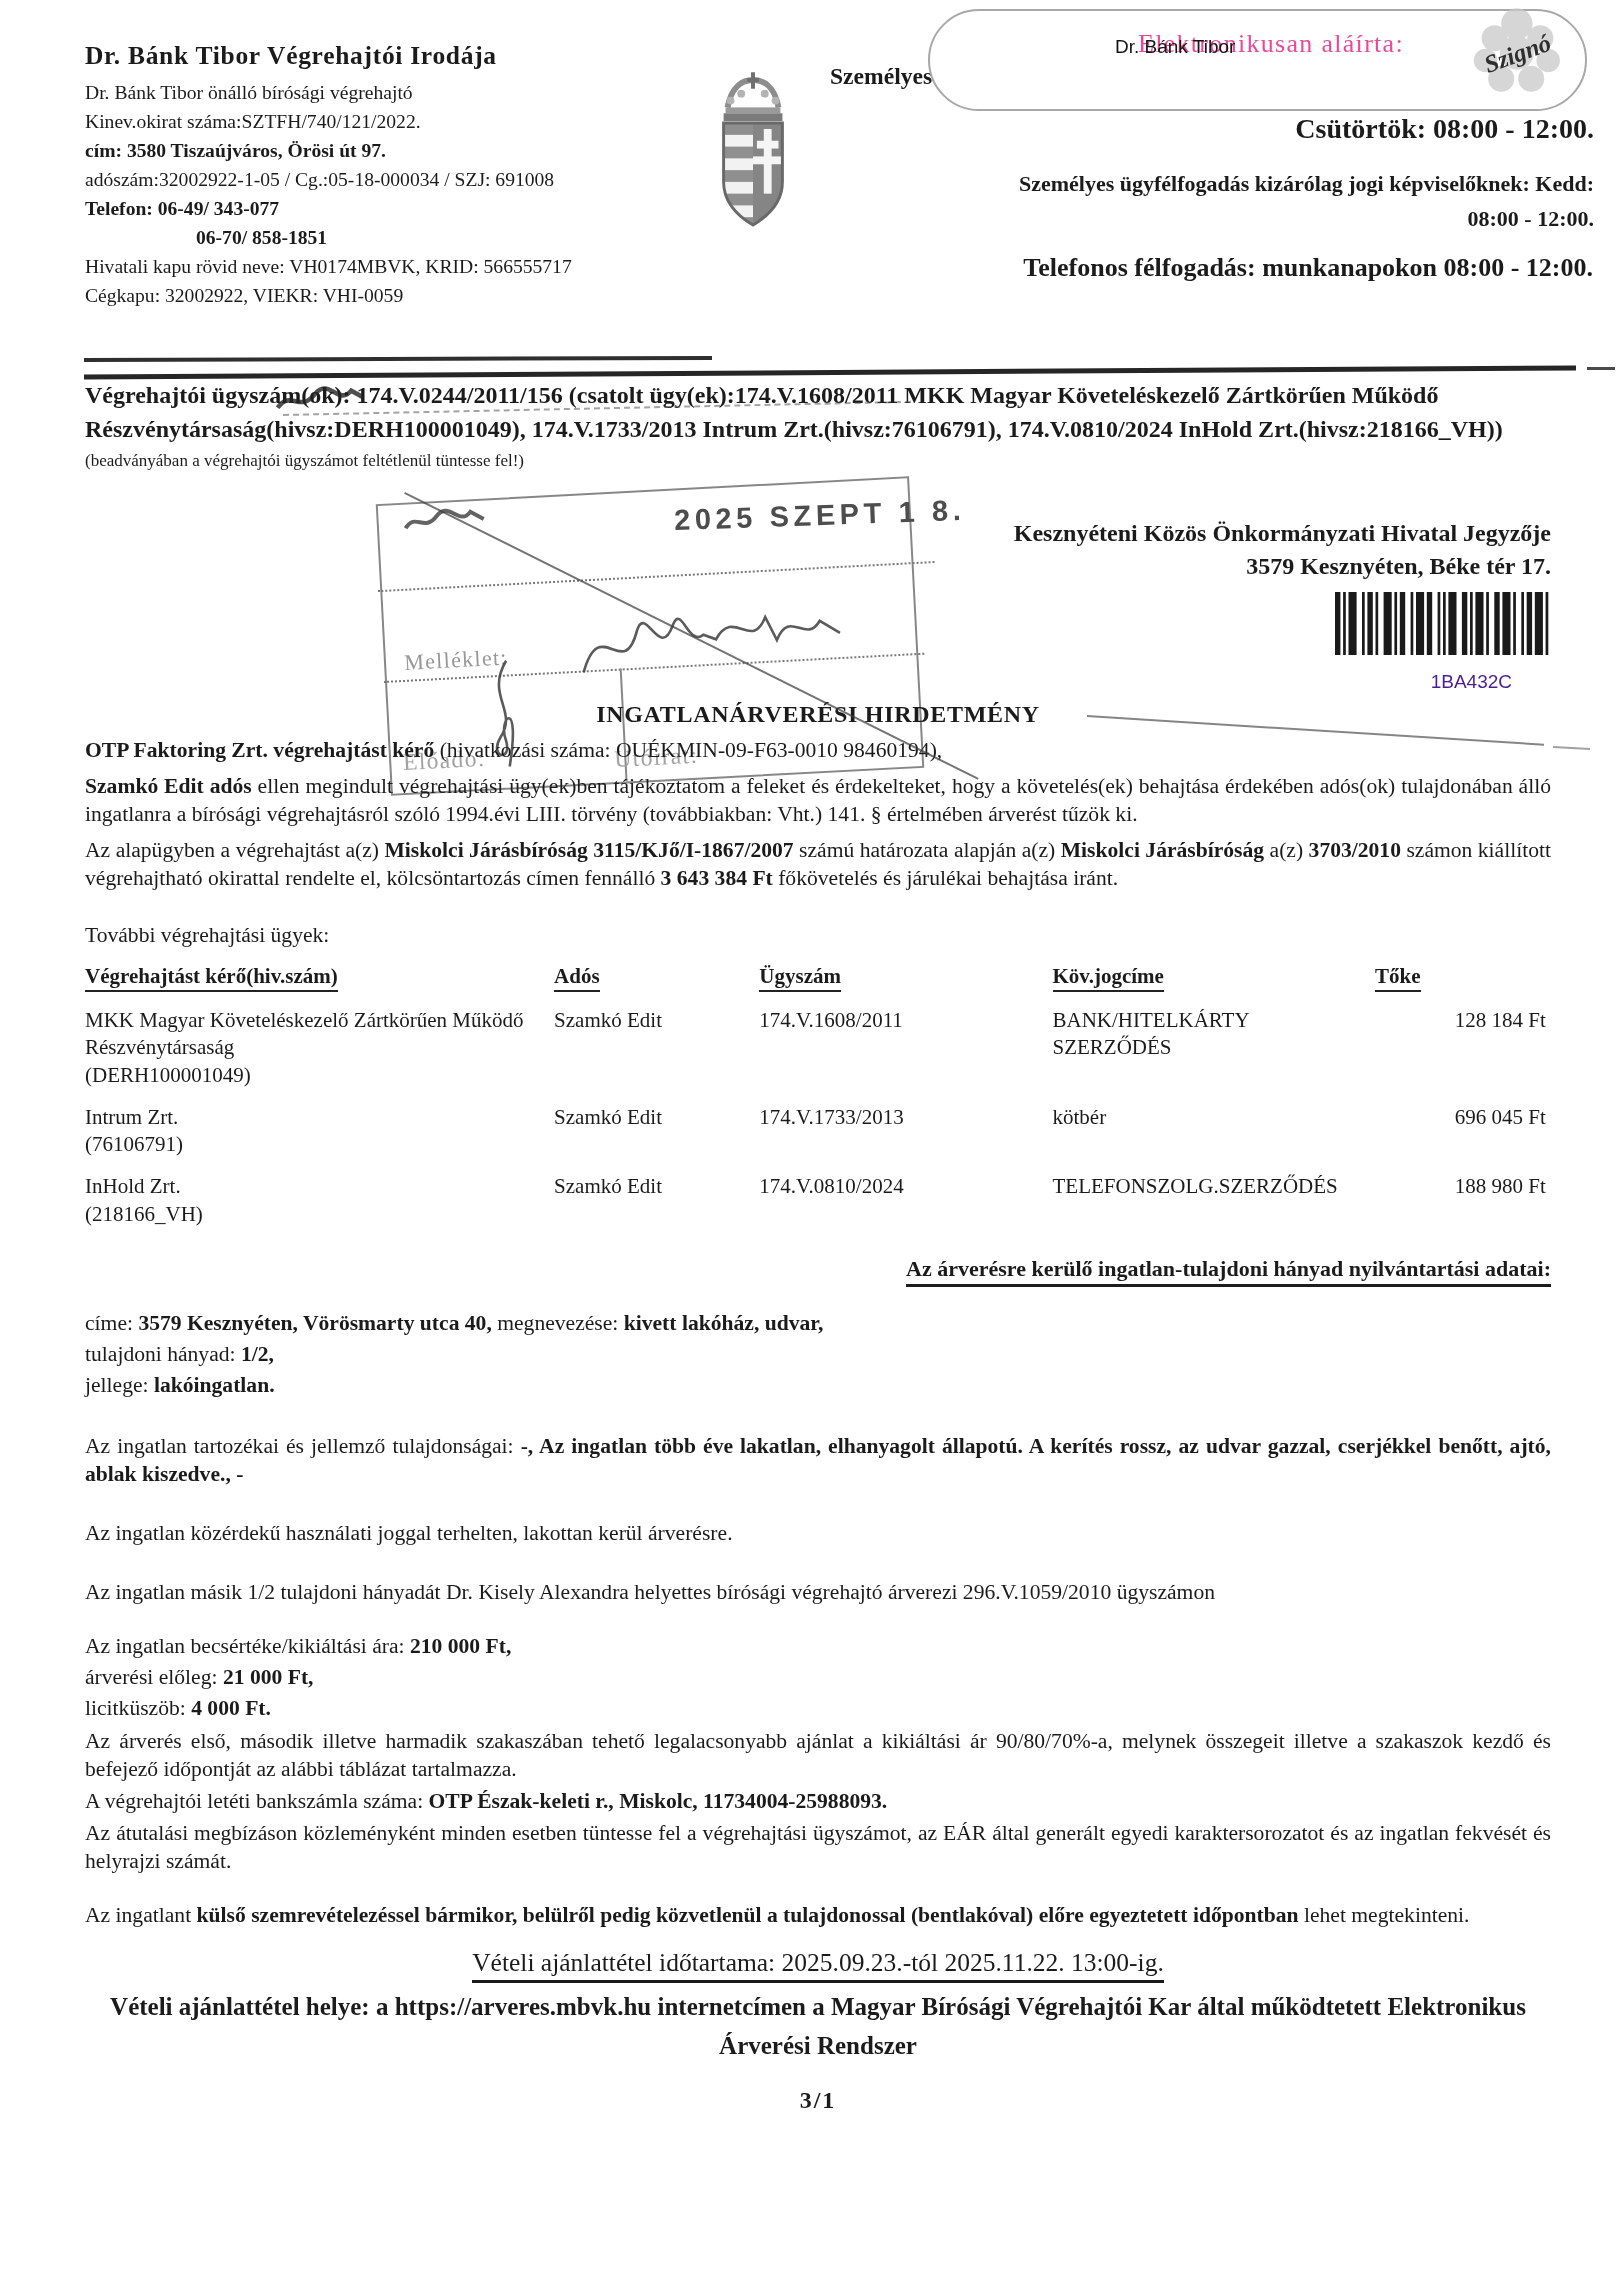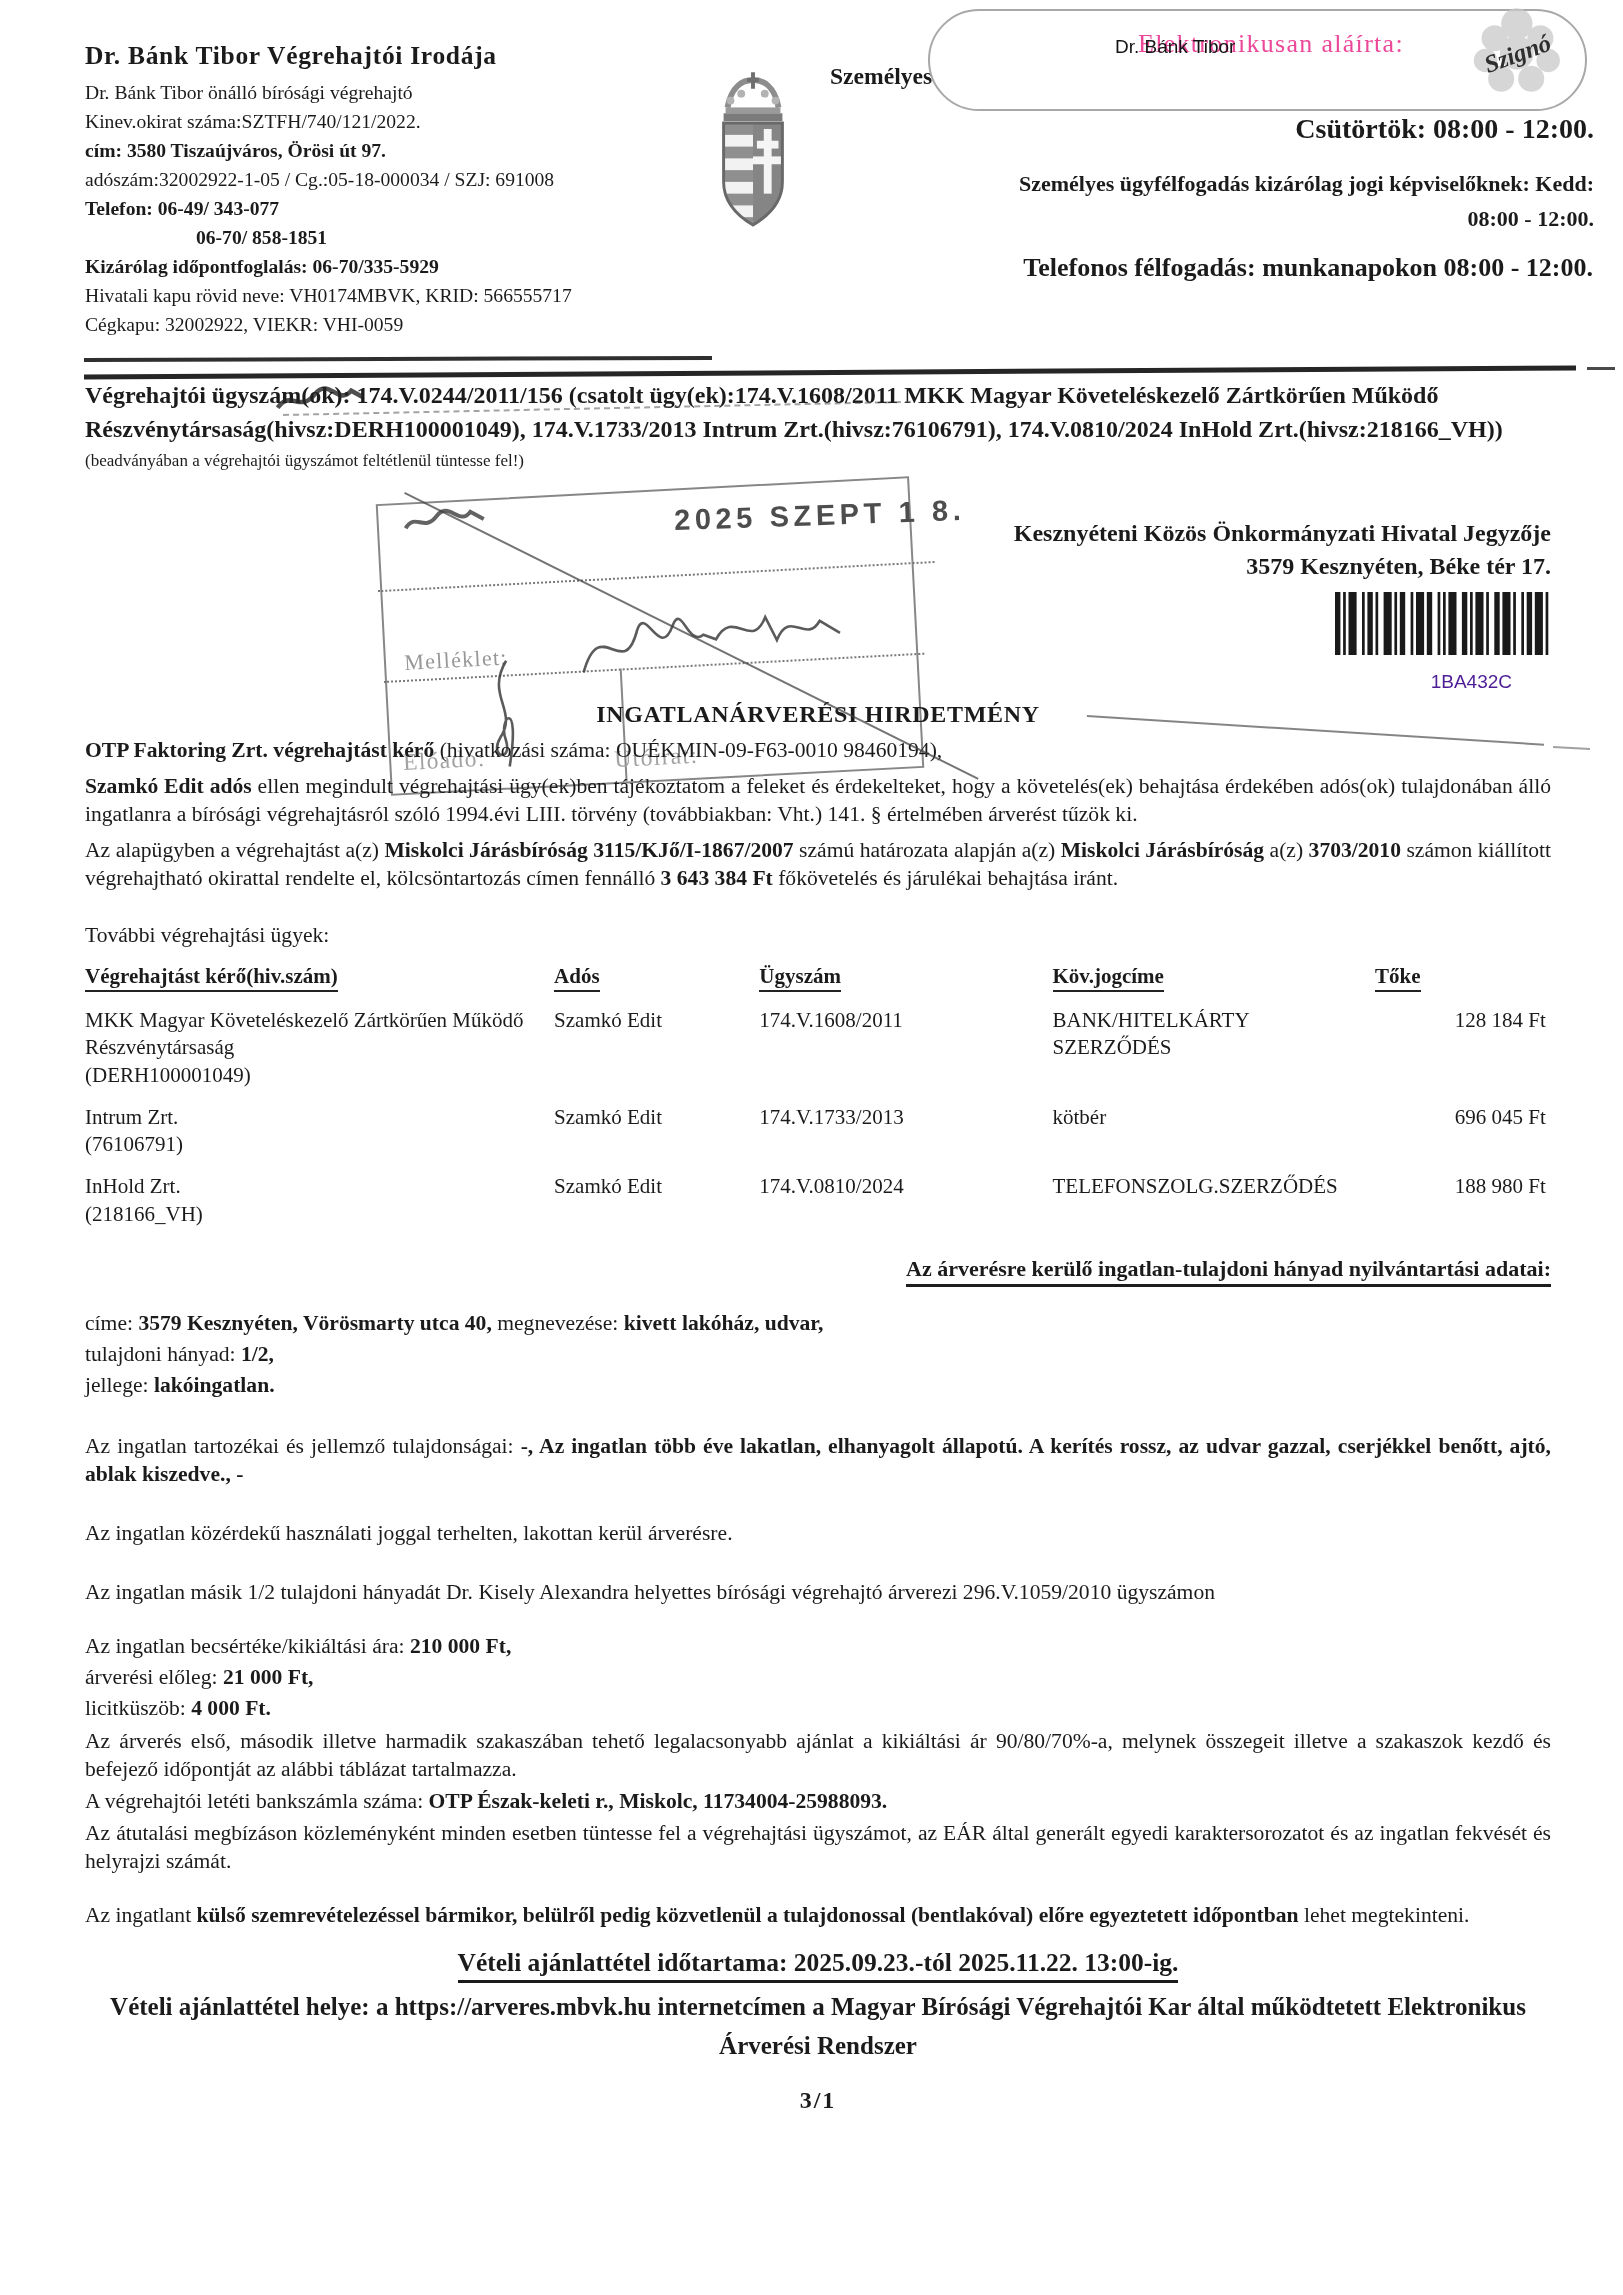--- a/index.html
+++ b/index.html
@@ -55,21 +55,21 @@
   table.cases td{vertical-align:top;padding:14.4px 5.2px 0 0;line-height:27.5px;}
   .col1{width:32%;} .col2{width:14%;} .col3{width:20%;} .col4{width:22%;} .col5{width:12%;}
   .num{text-align:right;}
   th.num span{border-bottom:2.6px solid #222;}
   .sec-heading{text-align:right;margin-top:28px;font-size:22px;font-weight:bold;}
   .sec-heading span{border-bottom:3.3px solid #1d1d1d;padding-bottom:2.6px;}
   .prop-lines{margin-top:26px;font-size:21.6px;line-height:31px;}
   .gap-lg{margin-top:31px;}
   .gap-md{margin-top:26px;}
   .price-lines{font-size:21.6px;line-height:31px;margin-top:25px;}
-  .foot-heading{text-align:center;margin-top:19.6px;font-size:25.5px;font-weight:bold;}
+  .foot-heading{text-align:center;margin-top:19.6px;font-size:25.5px;font-weight:normal;}
   .foot-heading span{border-bottom:3.9px solid #1a1a1a;padding-bottom:2.6px;}
   .foot-place{text-align:center;font-weight:bold;font-size:25px;line-height:39px;margin-top:9.2px;}
   .page-num{text-align:center;font-weight:bold;font-size:24px;margin-top:22px;letter-spacing:2px;}
   
   .rstamp{position:absolute;left:383px;top:490px;width:530px;height:288px;
     border:2px solid #7d7d7d;transform:rotate(-3deg);opacity:.92;z-index:1;}
   .rs-dot1{position:absolute;left:-3.9px;top:84px;width:105%;border-top:2px dotted #6d6d6d;}
   .rs-dot2{position:absolute;left:-2.6px;top:175px;width:102%;border-top:2px dotted #6d6d6d;}
   .rs-vline{position:absolute;left:44%;top:175px;bottom:0;border-left:2px solid #7d7d7d;}
   .rs-melleklet{position:absolute;left:18.3px;top:145px;font-size:22px;color:#8f8f8f;letter-spacing:1.3px;}
@@ -93,21 +93,20 @@
 <div class="page">
 
   <div class="lh-left">
     <div class="lh-title">Dr. Bánk Tibor Végrehajtói Irodája</div>
     <div class="lh-line">Dr. Bánk Tibor önálló bírósági végrehajtó</div>
     <div class="lh-line">Kinev.okirat száma:SZTFH/740/121/2022.</div>
     <div class="lh-line b">cím: 3580 Tiszaújváros, Örösi út 97.</div>
     <div class="lh-line">adószám:32002922-1-05 / Cg.:05-18-000034 / SZJ: 691008</div>
     <div class="lh-line b">Telefon: 06-49/ 343-077</div>
     <div class="lh-line b lh-indent">06-70/ 858-1851</div>
-    <div class="lh-line b">Kizárólag időpontfoglalás: 06-70/335-5929</div>
     <div class="lh-line">Hivatali kapu rövid neve: VH0174MBVK, KRID: 566555717</div>
     <div class="lh-line">Cégkapu: 32002922, VIEKR: VHI-0059</div>
   </div>
 
   <div class="coat">
     <svg width="98" height="160" viewBox="0 0 100 163">
       <rect x="22" y="36" width="56" height="6" fill="#9a9a9a"></rect>
       <path d="M24 36 C28 14 40 8 50 8 C60 8 72 14 76 36" fill="none" stroke="#8d8d8d" stroke-width="6"></path>
       <path d="M48 0 h4 v6 h4 v4 h-4 v7 h-4 v-7 h-4 v-4 h4 z" fill="#6f6f6f"></path>
       <circle cx="27" cy="29" r="4" fill="#b3b3b3"></circle>

